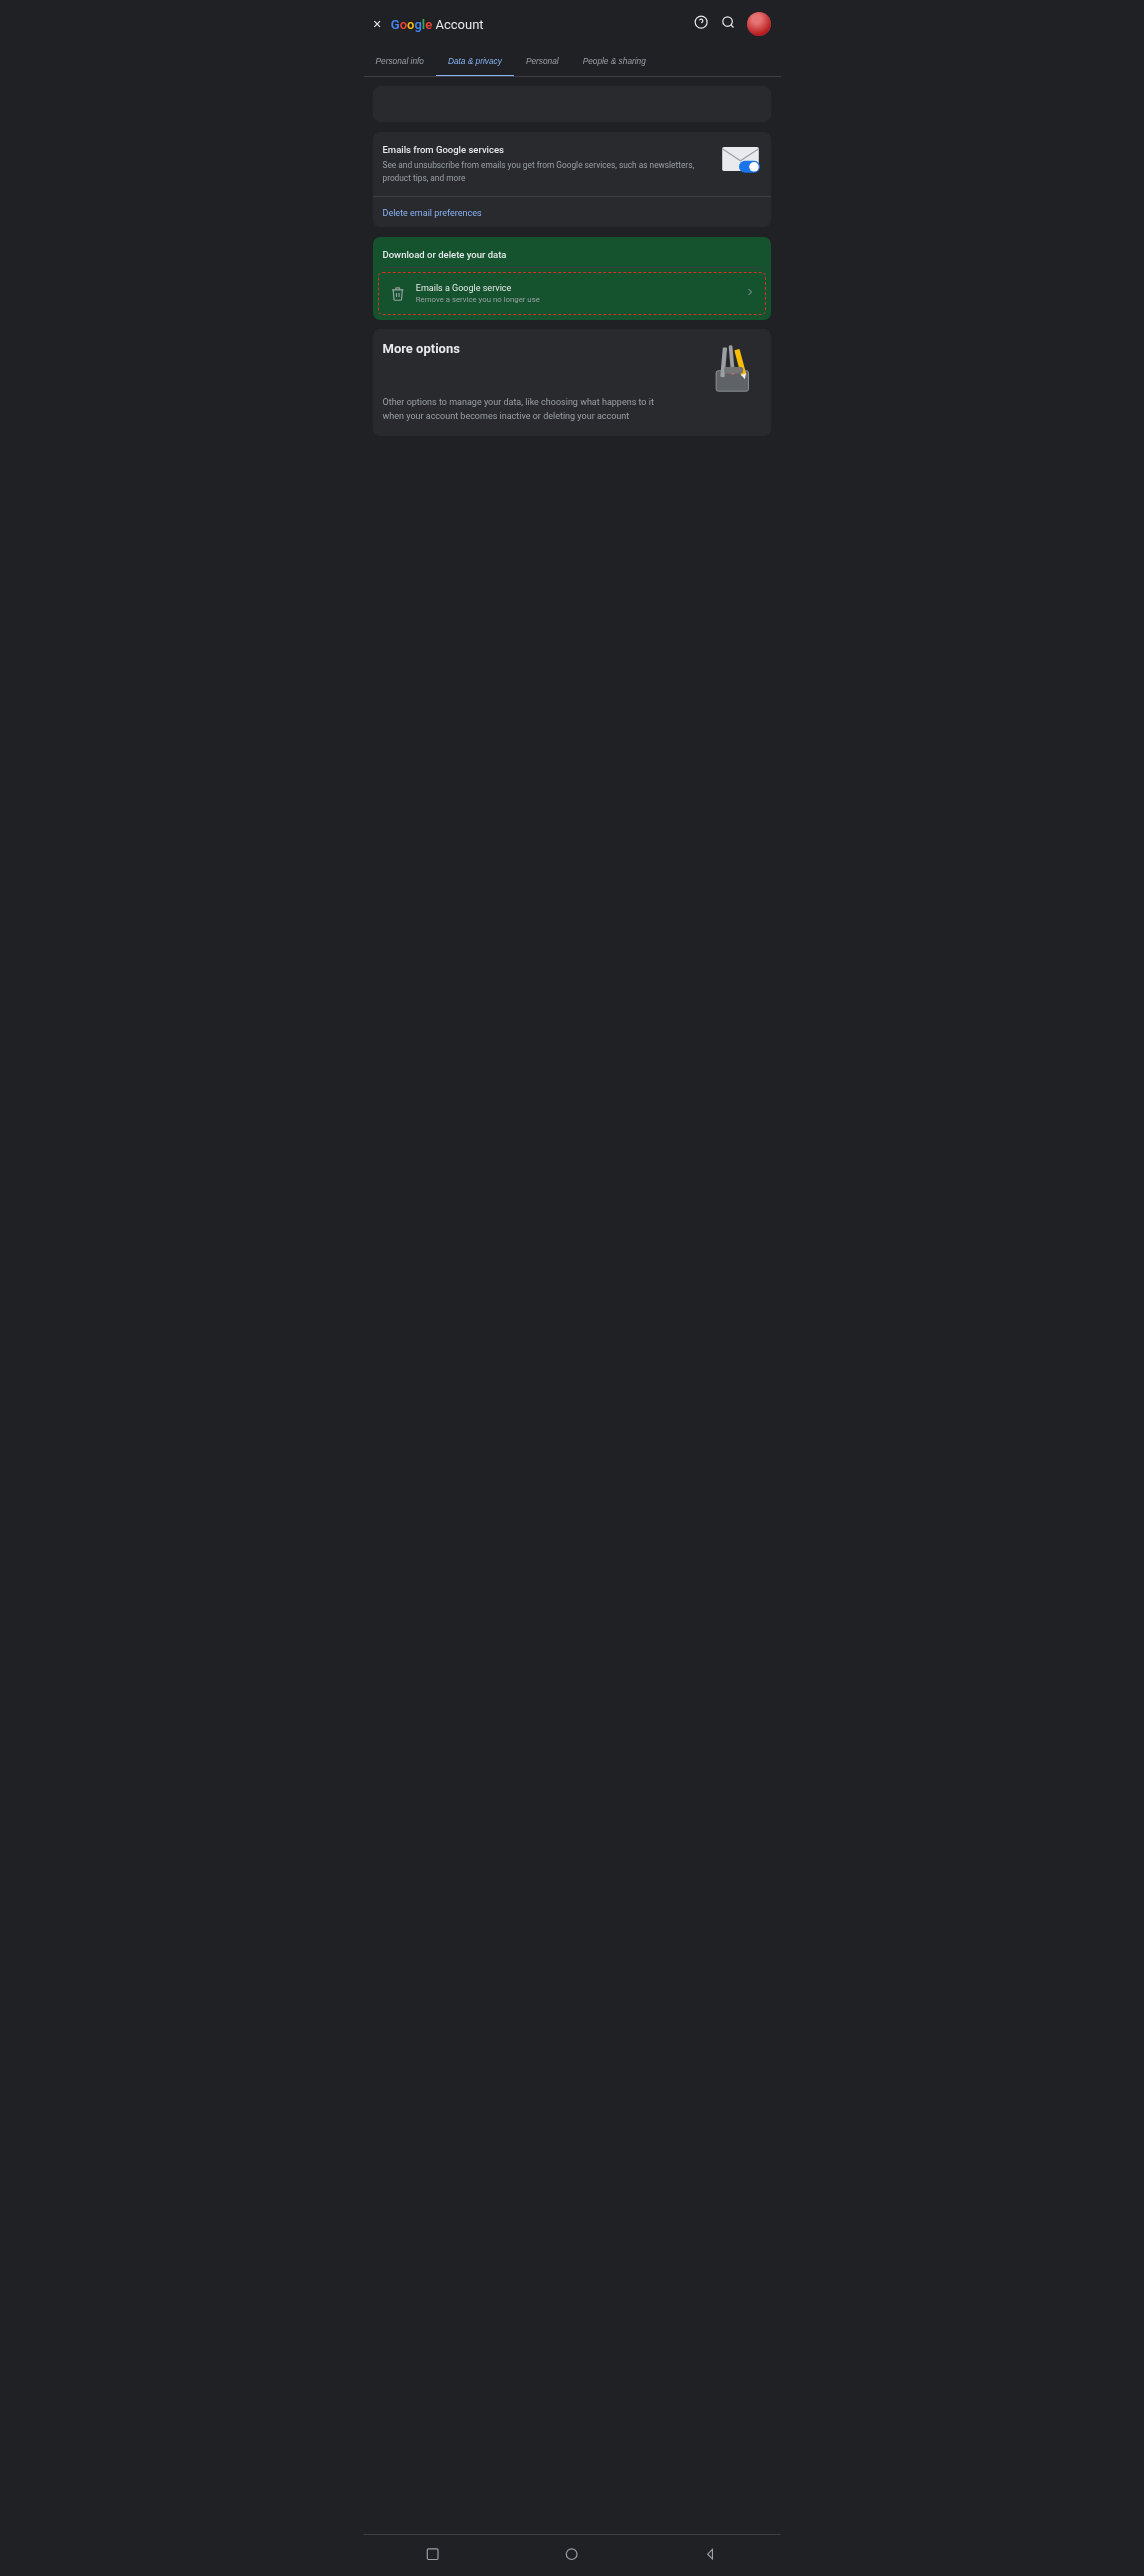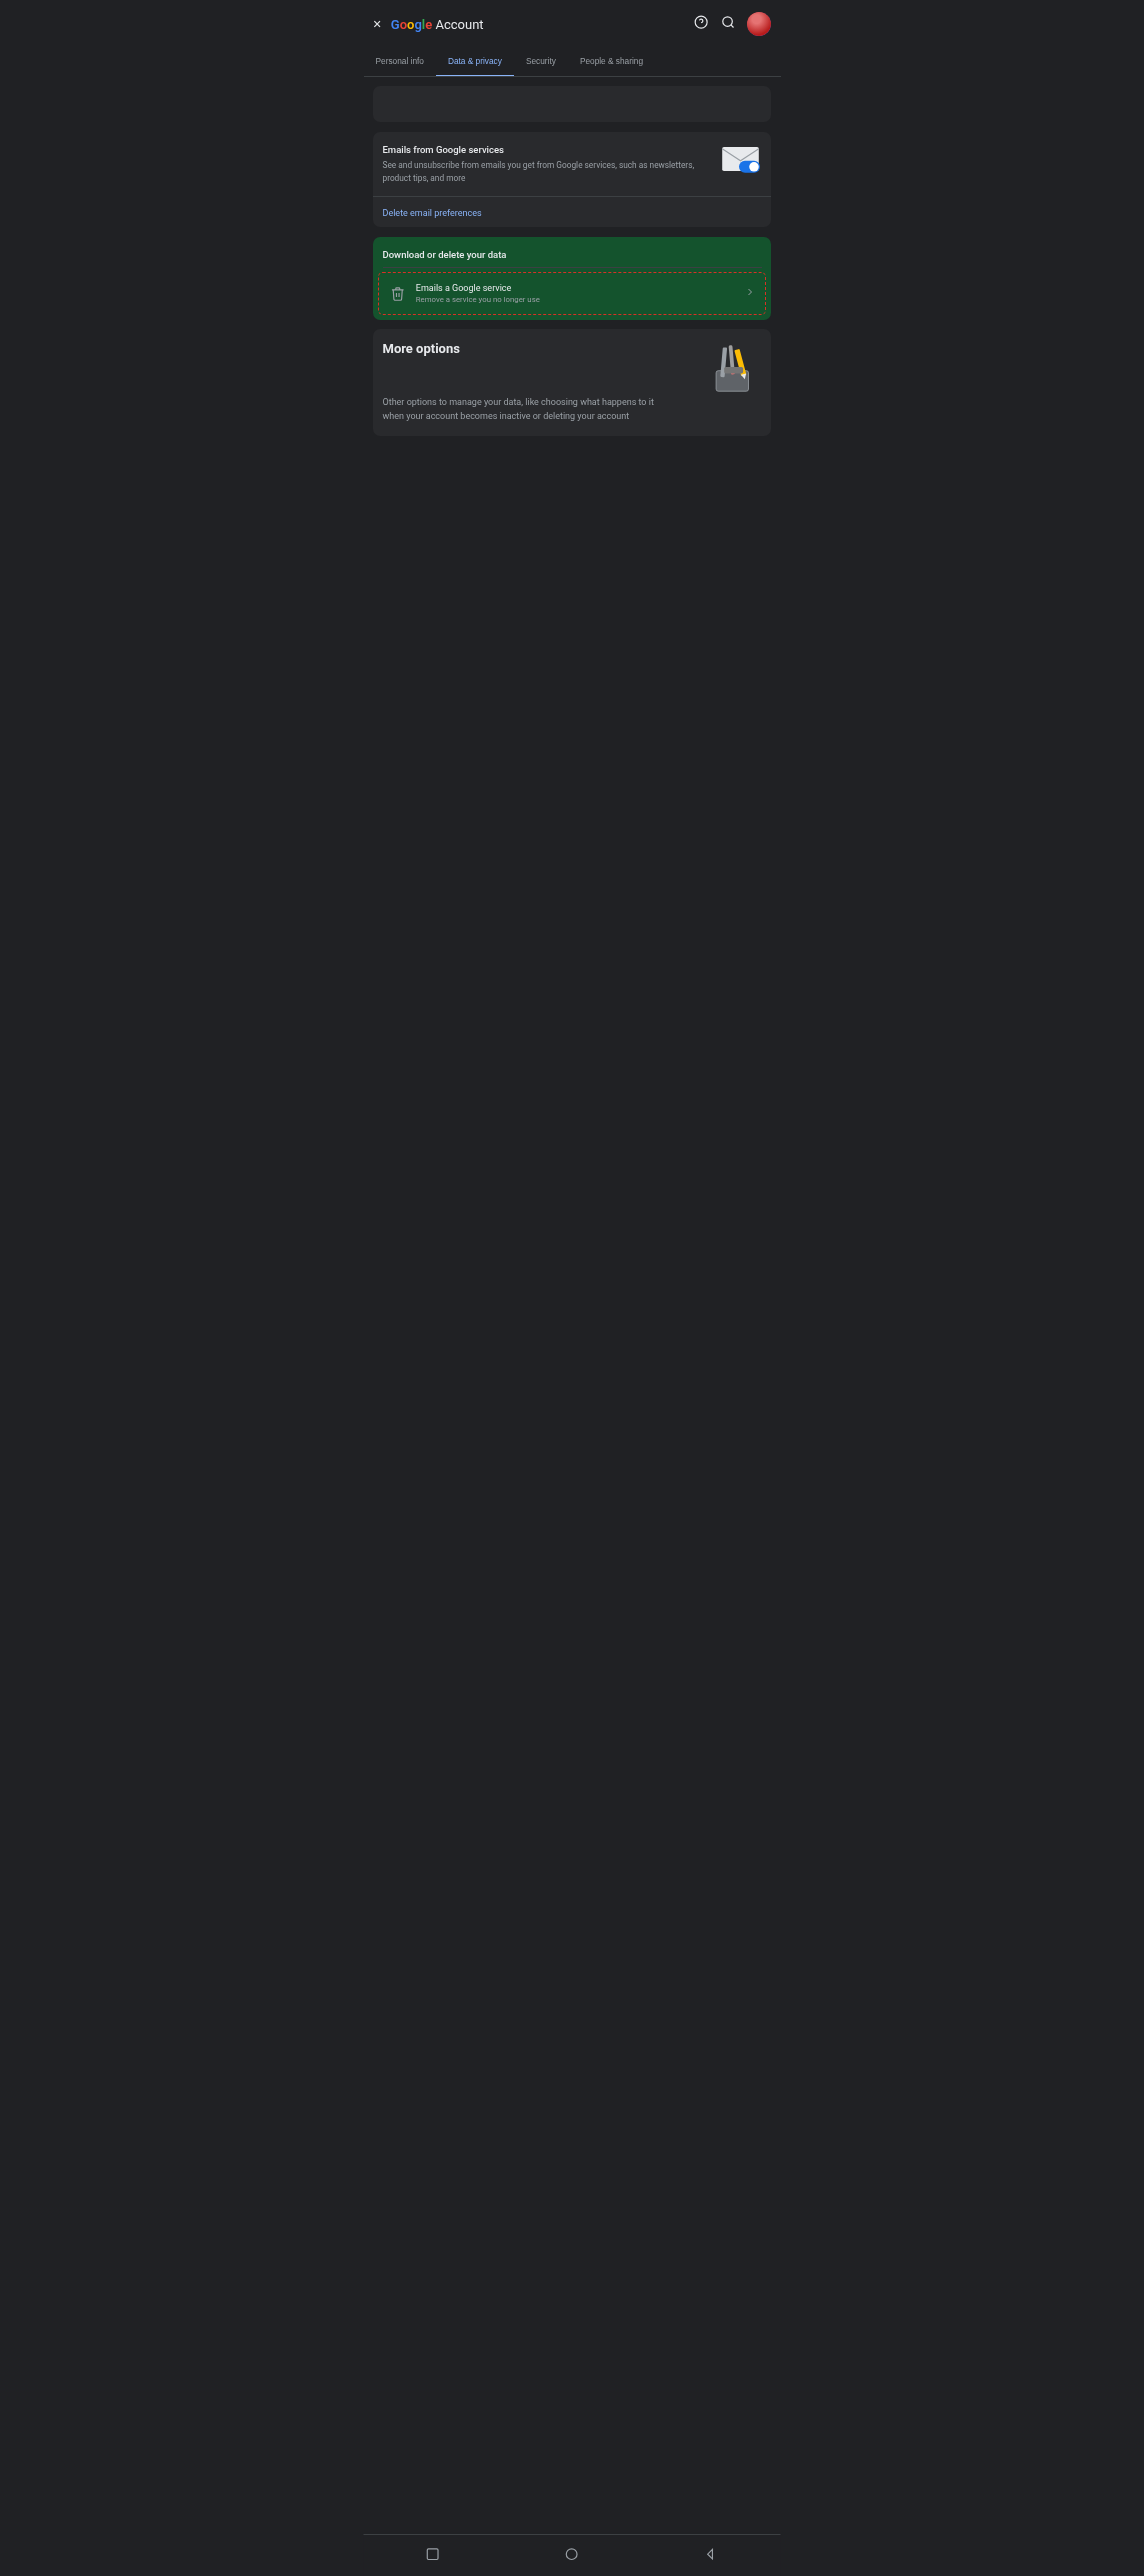--- a/index.html
+++ b/index.html
@@ -100,20 +100,21 @@
       cursor: pointer;
       white-space: nowrap;
       border-bottom: 1.8px solid transparent;
       text-decoration: none;
       display: block;
       background: none;
       border-top: none;
       border-left: none;
       border-right: none;
       transition: color 0.2s;
+      font-style: italic;
     }
 
     .nav-tab.active {
       color: #8ab4f8;
       border-bottom: 1.8px solid #8ab4f8;
     }
 
     
     .content {
       padding: 9.5px;
@@ -342,21 +343,21 @@
 </div>
 
 <nav class="nav-tabs">
   <button class="nav-tab">
     <span>Personal info</span>
   </button>
   <button class="nav-tab active">
     <span>Data &amp; privacy</span>
   </button>
   <button class="nav-tab">
-    <span>Security</span>
+    <span>Personal</span>
   </button>
   <button class="nav-tab">
     <span>People &amp; sharing</span>
   </button>
 </nav>
 
 <div class="content">
 
   <div class="card-stub"></div>
 

